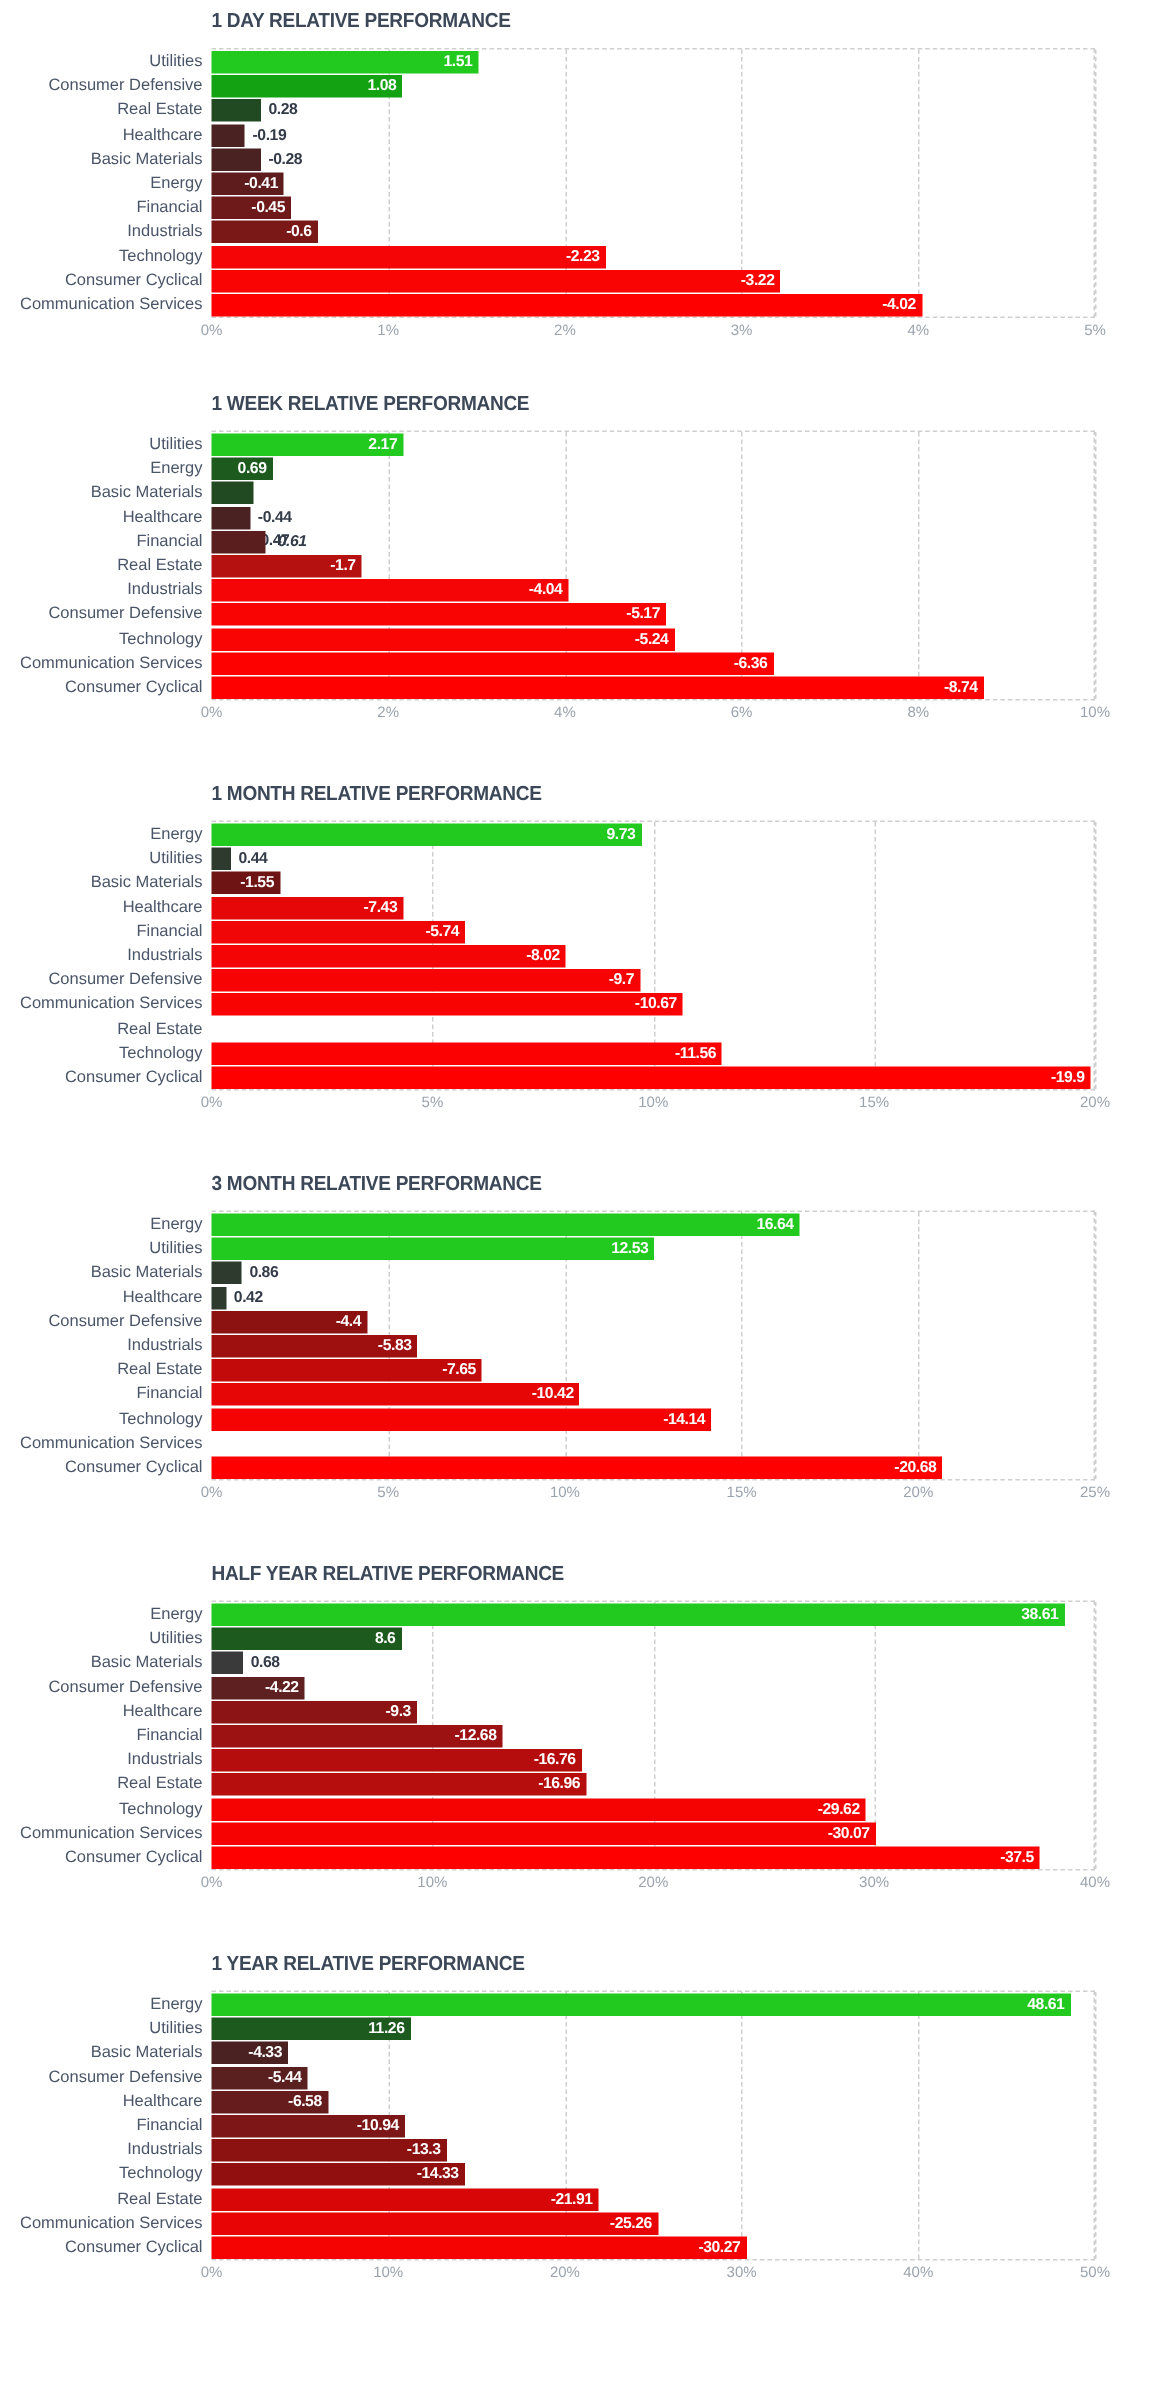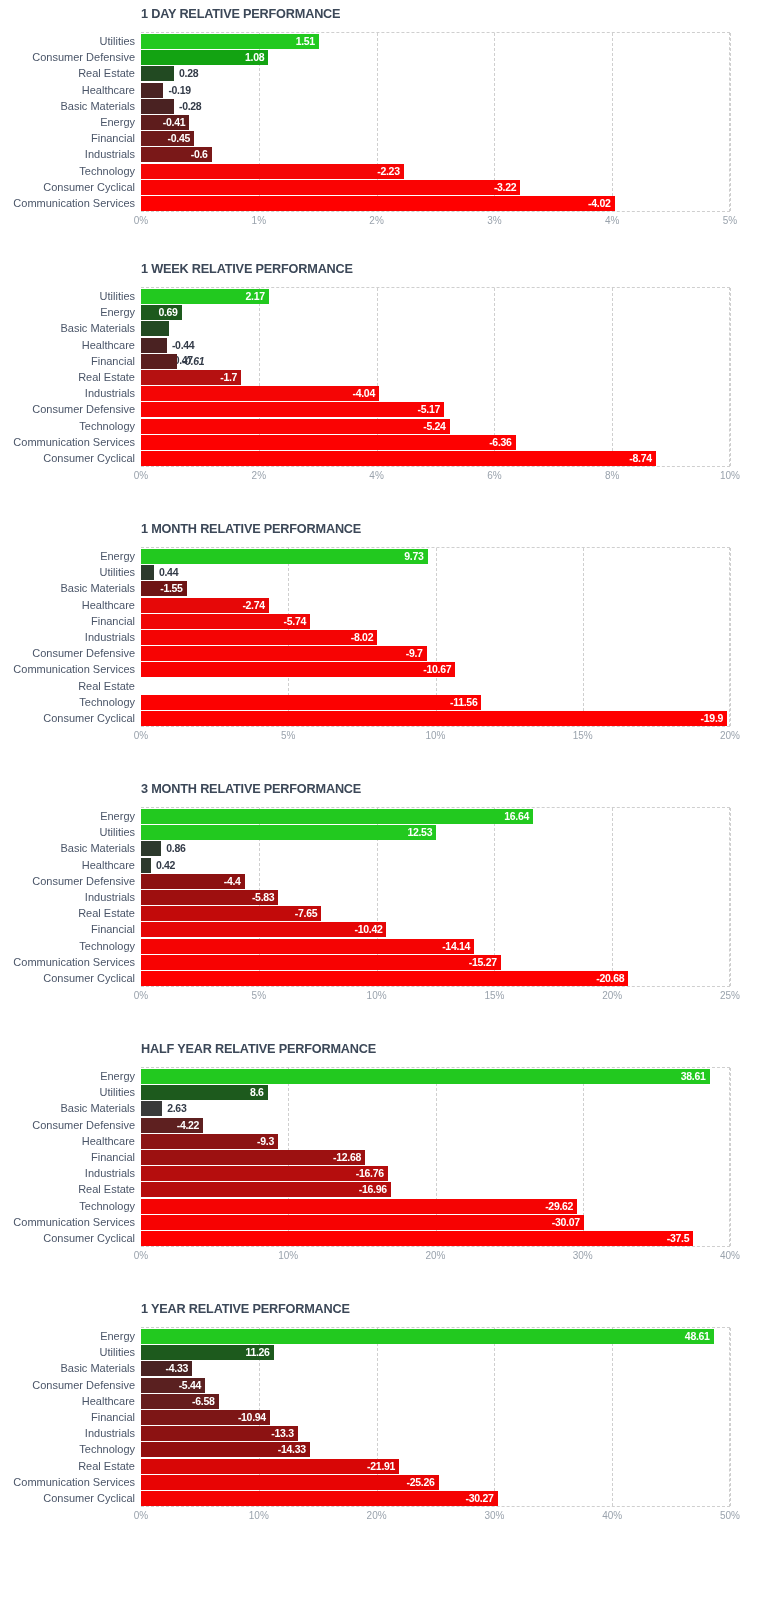--- a/index.html
+++ b/index.html
@@ -328,21 +328,21 @@
           </div>
           <div class="row" style="top: 33.4px;">
             <div class="cat-label">Basic Materials</div>
             <div class="bar" style="width: 45.6475px; background: rgb(110, 20, 20);">
               <div class="bar-value-in" style="right: 4px; left: auto;">-1.55</div>
             </div>
           </div>
           <div class="row" style="top: 49.6px;">
             <div class="cat-label">Healthcare</div>
             <div class="bar" style="width: 127.813px; background: rgb(230, 8, 8);">
-              <div class="bar-value-in" style="right: 4px; left: auto;">-2.74</div>
+              <div class="bar-value-in" style="right: 4px; left: auto;">-7.43</div>
             </div>
           </div>
           <div class="row" style="top: 65.8px;">
             <div class="cat-label">Financial</div>
             <div class="bar" style="width: 169.043px; background: rgb(240, 6, 6);">
               <div class="bar-value-in" style="right: 4px; left: auto;">-5.74</div>
             </div>
           </div>
           <div class="row" style="top: 82px;">
             <div class="cat-label">Industrials</div>
@@ -445,23 +445,20 @@
             </div>
           </div>
           <div class="row" style="top: 130.6px;">
             <div class="cat-label">Technology</div>
             <div class="bar" style="width: 333.138px; background: rgb(245, 3, 3);">
               <div class="bar-value-in" style="right: 4px; left: auto;">-14.14</div>
             </div>
           </div>
           <div class="row" style="top: 146.8px;">
             <div class="cat-label">Communication Services</div>
-            <div class="bar" style="width: 359.761px; background: rgb(248, 2, 2);">
-              <div class="bar-value-in" style="right: 4px; left: auto;">-15.27</div>
-            </div>
           </div>
           <div class="row" style="top: 163px;">
             <div class="cat-label">Consumer Cyclical</div>
             <div class="bar" style="width: 487.221px; background: rgb(255, 0, 0);">
               <div class="bar-value-in" style="right: 4px; left: auto;">-20.68</div>
             </div>
           </div>
         </div>
       </div>
       <div class="xaxis" style="top: 215.2px;">
@@ -491,37 +488,37 @@
           </div>
           <div class="row" style="top: 17.2px;">
             <div class="cat-label">Utilities</div>
             <div class="bar" style="width: 126.635px; background: rgb(29, 90, 29);">
               <div class="bar-value-in" style="right: 4px; left: auto;">8.6</div>
             </div>
           </div>
           <div class="row" style="top: 33.4px;">
             <div class="cat-label">Basic Materials</div>
             <div class="bar" style="width: 21.204px; background: rgb(58, 58, 58);"></div>
-            <div class="bar-value-out" style="left: 26.204px;">2.63</div>
+            <div class="bar-value-out" style="left: 26.204px;">0.68</div>
           </div>
           <div class="row" style="top: 49.6px;">
             <div class="cat-label">Consumer Defensive</div>
             <div class="bar" style="width: 62.1395px; background: rgb(94, 32, 32);">
               <div class="bar-value-in" style="right: 4px; left: auto;">-4.22</div>
             </div>
           </div>
           <div class="row" style="top: 65.8px;">
             <div class="cat-label">Healthcare</div>
             <div class="bar" style="width: 136.942px; background: rgb(140, 20, 20);">
               <div class="bar-value-in" style="right: 4px; left: auto;">-9.3</div>
             </div>
           </div>
           <div class="row" style="top: 82px;">
             <div class="cat-label">Financial</div>
-            <div class="bar" style="width: 224px; background: rgb(156, 17, 17);">
+            <div class="bar" style="width: 194px; background: rgb(156, 17, 17);">
               <div class="bar-value-in" style="right: 4px; left: auto;">-12.68</div>
             </div>
           </div>
           <div class="row" style="top: 98.2px;">
             <div class="cat-label">Industrials</div>
             <div class="bar" style="width: 246.791px; background: rgb(181, 13, 13);">
               <div class="bar-value-in" style="right: 4px; left: auto;">-16.76</div>
             </div>
           </div>
           <div class="row" style="top: 114.4px;">

